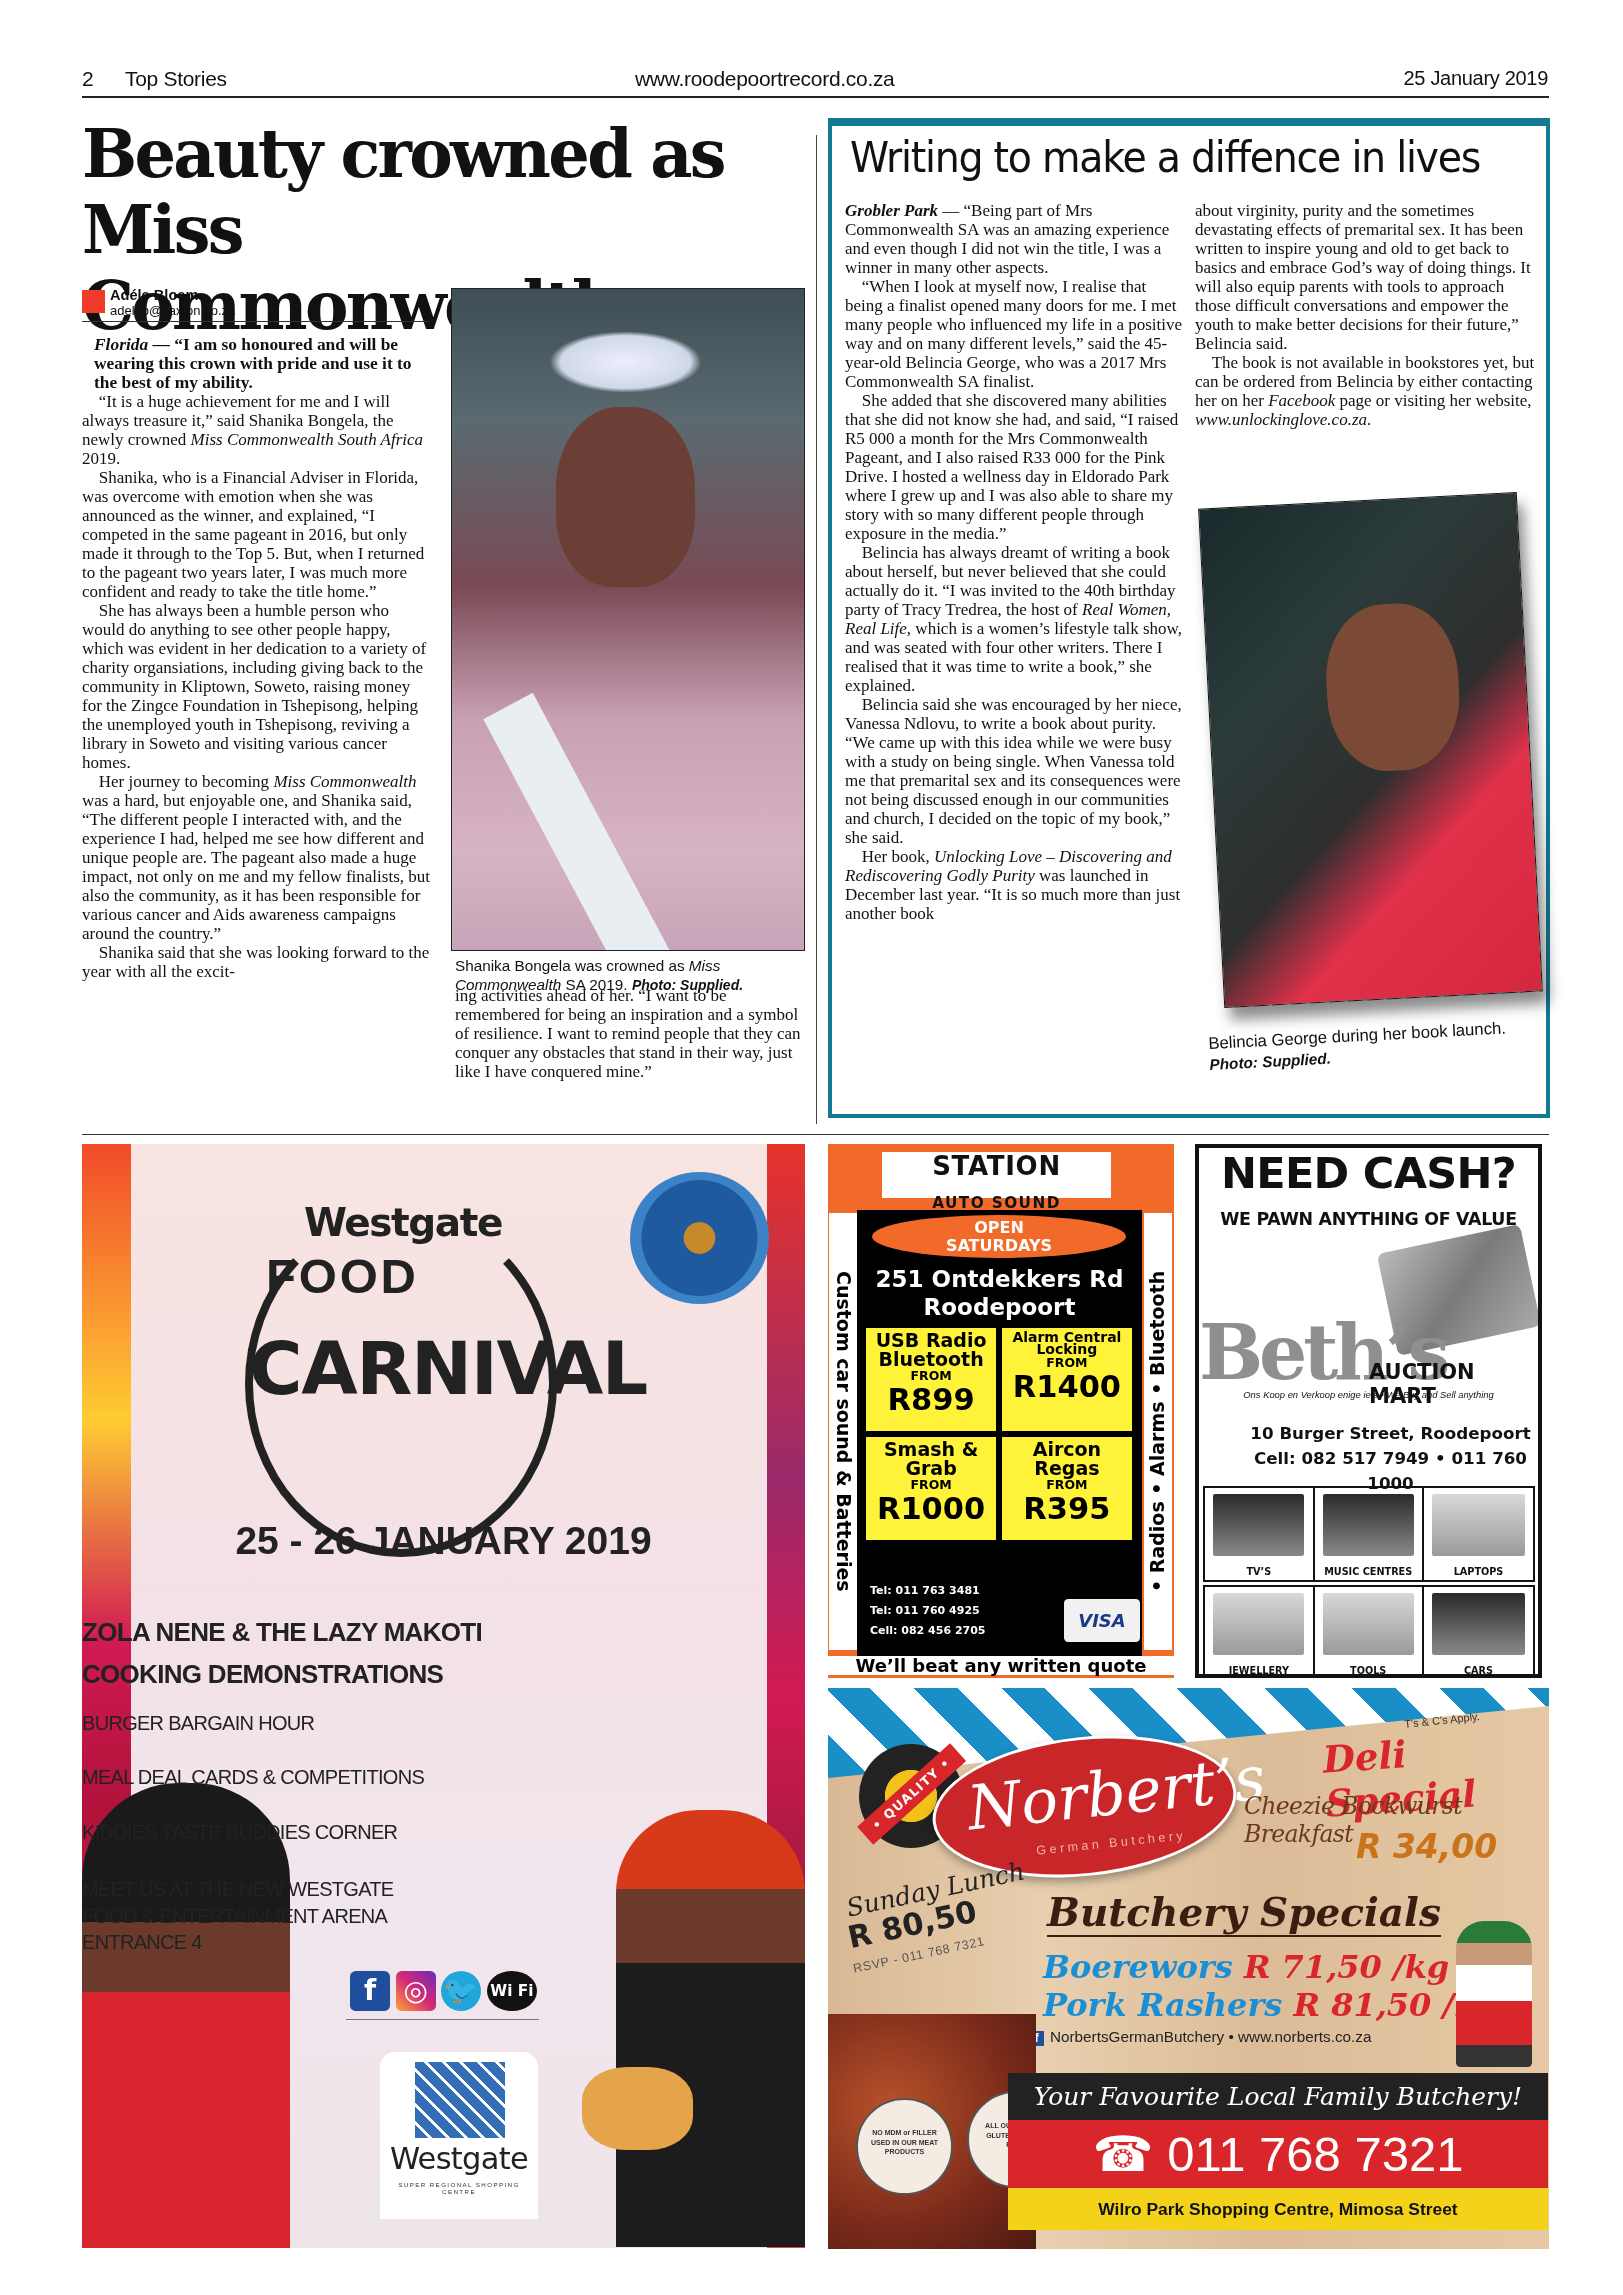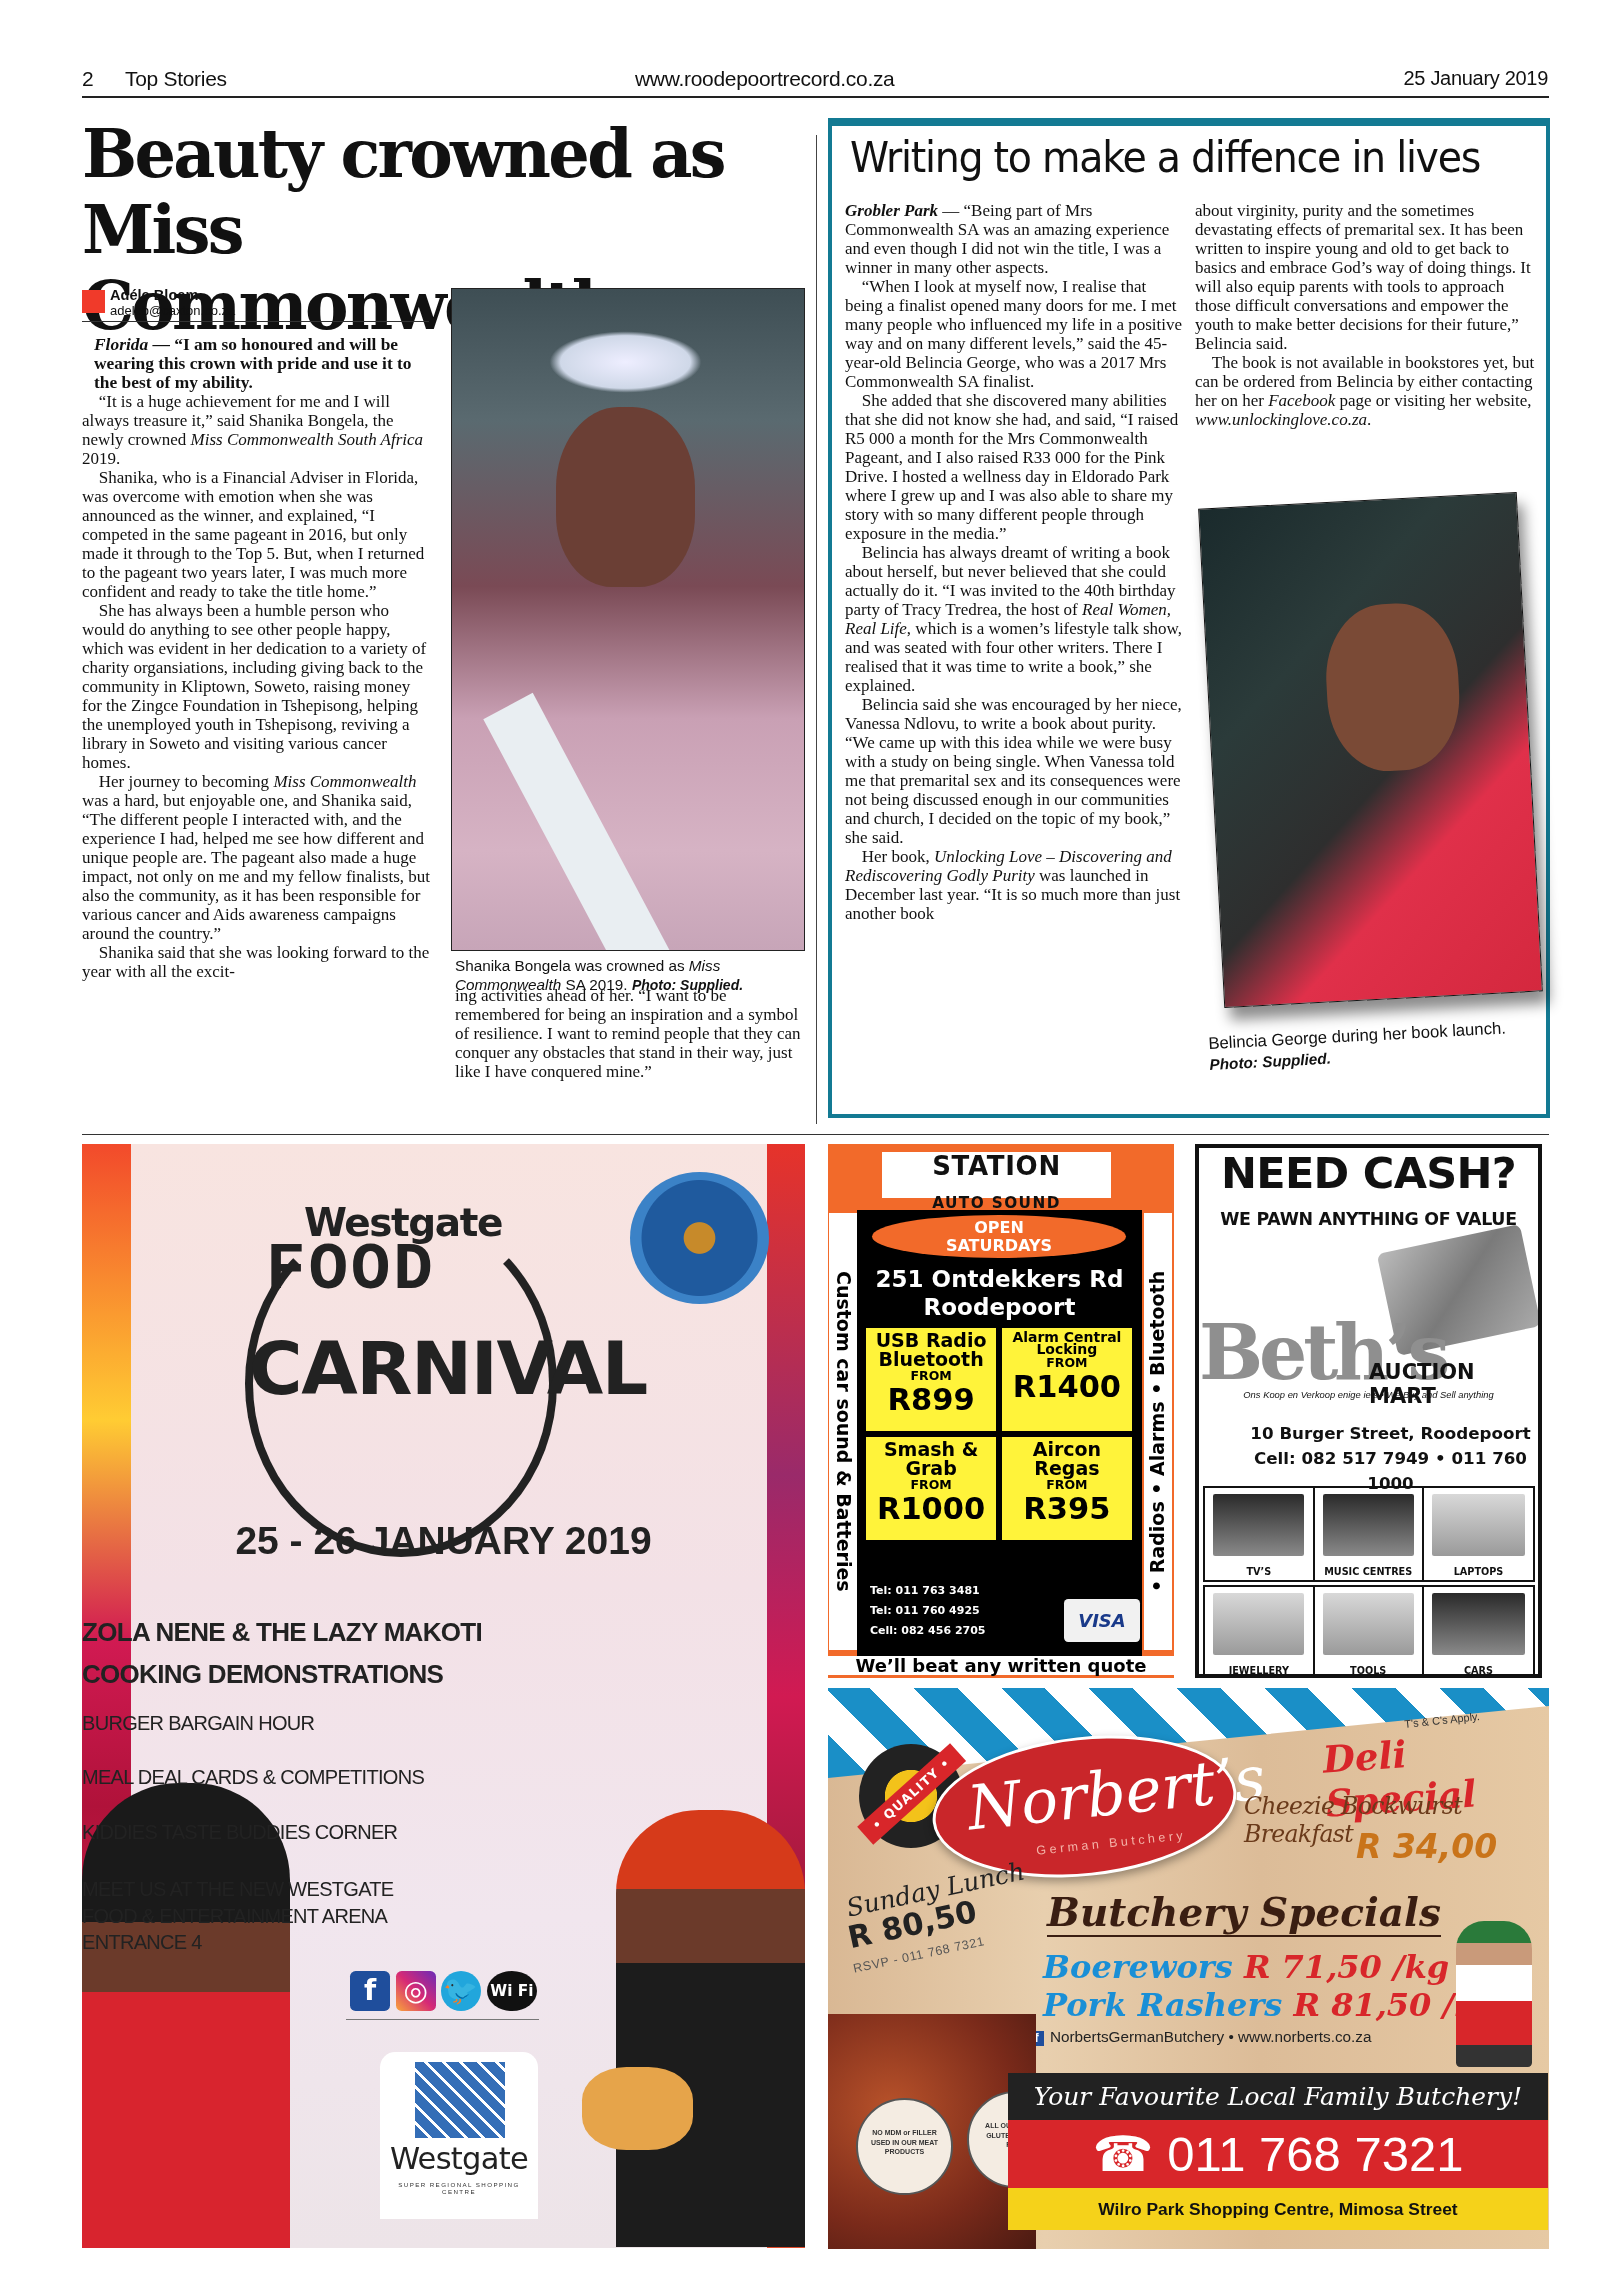--- a/index.html
+++ b/index.html
@@ -48,21 +48,21 @@
 
   .lower-rule { top: 1134px; left: 82px; width: 1467px; height: 1.4px; background: #333; }
 
   
   .ad-westgate { top: 1144px; left: 82px; width: 723px; height: 1104px; background: linear-gradient(180deg, #f8e4e0 0%, #f3e1e6 40%, #f1e6ee 70%, #ede4e8 100%); overflow: hidden; }
   .wg-edge-left { position: absolute; top: 0; left: 0; width: 49px; height: 100%; background: linear-gradient(180deg, #f24a2b, #ffcc33 25%, #d11a52 45%, #b0123a 60%, #d0264a 80%, #e73a2f 100%); }
   .wg-edge-right { position: absolute; top: 0; right: 0; width: 38px; height: 100%; background: linear-gradient(180deg, #e6332a, #9a2a6a 30%, #d11a52 50%, #9f1a3a 70%, #e04a2a 100%); }
   .wg-flower { position: absolute; top: 28px; left: 548px; width: 139px; height: 132px; border-radius: 50%; background: radial-gradient(circle, #c78a2a 0 16%, #1f5a9e 17% 60%, #3b82c7 61% 100%); }
   .wg-ring { position: absolute; top: 66px; left: 163px; width: 312px; height: 347px; border: 8.3px solid #222; border-radius: 50%; border-top-color: transparent; }
   .wg-brand { position: absolute; top: 56px; left: 222px; font-family: "DejaVu Sans", sans-serif; font-size: 39px; font-weight: bold; letter-spacing: -1.4px; color: #222; }
-  .wg-food { position: absolute; top: 89px; left: 184px; font-family: Liberation Mono, monospace; font-weight: 900; font-size: 66px; color: #222; letter-spacing: 2.8px; }
+  .wg-food { position: absolute; top: 104px; left: 184px; font-family: Liberation Sans, sans-serif; font-weight: 900; font-size: 49px; color: #222; letter-spacing: 2.8px; }
   .wg-carnival { position: absolute; top: 182px; left: 167px; font-family: "DejaVu Sans", sans-serif; font-weight: 900; font-size: 73px; color: #222; letter-spacing: -1.4px; }
   .wg-dates { position: absolute; top: 375px; left: 0; width: 100%; text-align: center; font-family: "Liberation Sans", sans-serif; font-weight: bold; font-size: 39px; color: #222; }
   .wg-line { position: absolute; left: 0; width: 100%; font-family: "Liberation Sans", sans-serif; color: #222; letter-spacing: -0.7px; }
   .wg-line.bold { font-weight: bold; font-size: 26px; }
   .wg-line.reg { font-size: 20px; }
   .wg-person1 { position: absolute; top: 639px; left: 0; width: 208px; height: 465px; background: linear-gradient(180deg, #1a1a1a 0 30%, #6b3a2a 30% 45%, #d8242e 45% 100%); border-radius: 97px 97px 0 0; }
   .wg-person2 { position: absolute; top: 666px; left: 534px; width: 189px; height: 437px; background: linear-gradient(180deg, #d63a1a 0 18%, #6b3a2a 18% 35%, #1c1c1c 35% 100%); border-radius: 83px 83px 0 0; }
   .wg-cake { position: absolute; top: 923px; left: 500px; width: 111px; height: 83px; border-radius: 40%; background: #e6a44a; }
   .wg-social { position: absolute; top: 605px; left: 0; width: 100%; display: flex; justify-content: center; gap: 5.6px; }
   .wg-social span { display: inline-block; width: 40px; height: 40px; border-radius: 5.6px; color: #fff; font-family: "DejaVu Sans", sans-serif; font-weight: bold; font-size: 28px; line-height: 40px; text-align: center; }

